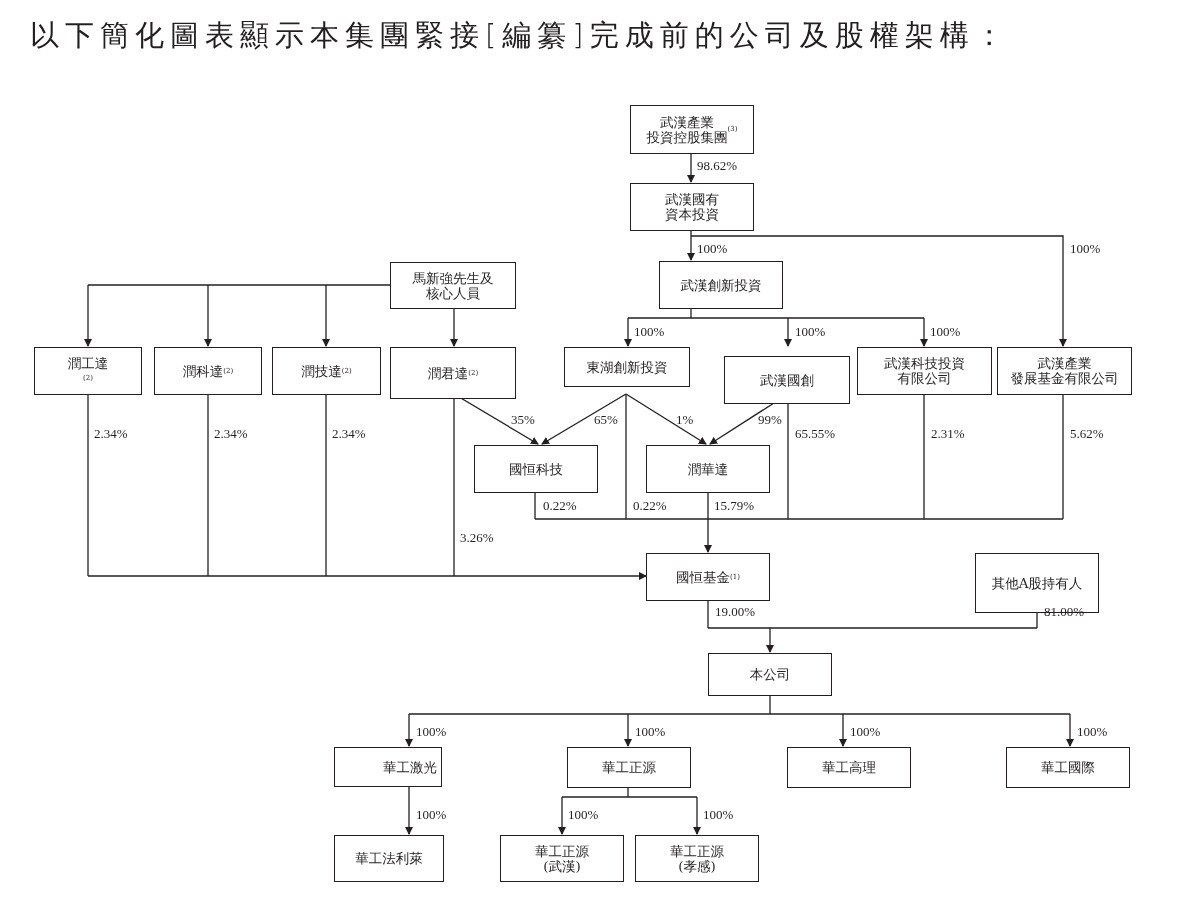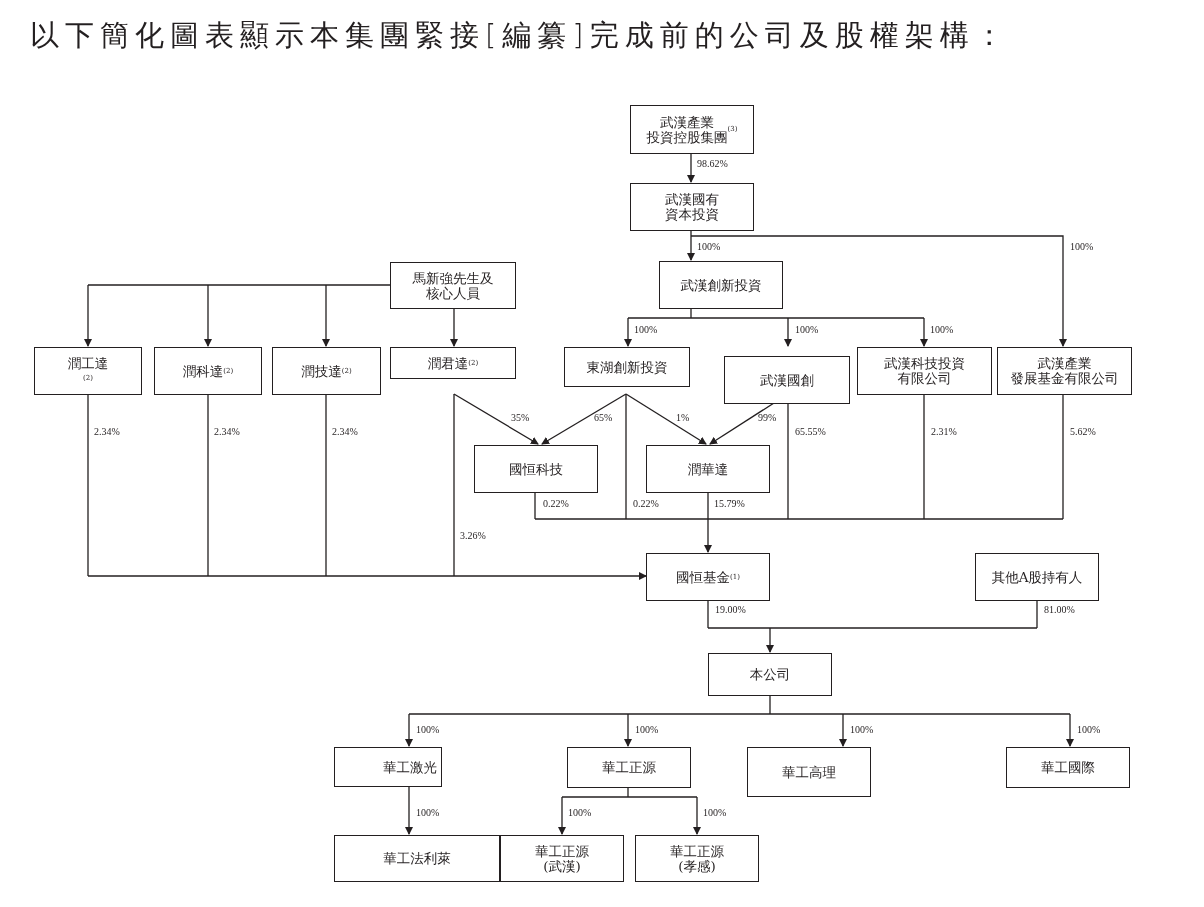--- a/index.html
+++ b/index.html
@@ -5,21 +5,21 @@
   html, body { margin: 0; padding: 0; background: #ffffff; }
   body { width: 1204px; height: 907px; position: relative; overflow: hidden;
          font-family: "DejaVu Serif", "Liberation Serif", serif; color: #231f20; }
   .title { position: absolute; left: 30px; top: 16px; font-size: 29px; letter-spacing: 6px;
            font-family: "DejaVu Sans", "Liberation Sans", sans-serif; font-weight: 300; color: #231f20; }
   svg { position: absolute; left: 0; top: 0; }
   .box { position: absolute; border: 1.5px solid #231f20; background: #fff; box-sizing: border-box;
          display: flex; align-items: center; justify-content: center; text-align: center;
          font-size: 13.5px; line-height: 15px; white-space: pre-line; }
   .box sup { font-size: 7px; vertical-align: 6px; }
-  .pct { position: absolute; font-size: 10px; font-family: "Liberation Serif", serif; }
+  .pct { position: absolute; font-size: 13px; font-family: "Liberation Serif", serif; }
 </style>
 </head>
 <body>
 
 <div class="title">以下簡化圖表顯示本集團緊接[編纂]完成前的公司及股權架構：</div>
 
 <svg width="1204" height="907">
   <defs>
     <marker id="arr" markerWidth="8" markerHeight="8" refX="7" refY="4" orient="auto" markerUnits="userSpaceOnUse">
       <path d="M0,0 L8,4 L0,8 Z" fill="#231f20"></path>
@@ -87,42 +87,42 @@
 投資控股集團</span><sup>(3)</sup></div>
 <div class="box" style="left:630px;top:183px;width:124px;height:48px;"><span>武漢國有
 資本投資</span></div>
 <div class="box" style="left:630px;top:261px;width:124px;height:48px;margin-left:29px;"><span>武漢創新投資</span></div>
 <div class="box" style="left:390px;top:262px;width:126px;height:47px;"><span>馬新強先生及
 核心人員</span></div>
 
 <div class="box" style="left:34px;top:347px;width:108px;height:48px;flex-direction:column;"><span>潤工達</span><sup>(2)</sup></div>
 <div class="box" style="left:154px;top:347px;width:108px;height:48px;"><span>潤科達</span><sup>(2)</sup></div>
 <div class="box" style="left:272px;top:347px;width:109px;height:48px;"><span>潤技達</span><sup>(2)</sup></div>
-<div class="box" style="left:390px;top:347px;width:126px;height:32px;"><span>潤君達</span><sup>(2)</sup></div>
+<div class="box" style="left:390px;top:347px;width:126px;height:52px;"><span>潤君達</span><sup>(2)</sup></div>
 <div class="box" style="left:564px;top:347px;width:126px;height:40px;"><span>東湖創新投資</span></div>
 <div class="box" style="left:724px;top:347px;width:126px;height:48px;margin-top:9px;"><span>武漢國創</span></div>
 <div class="box" style="left:857px;top:347px;width:135px;height:48px;"><span>武漢科技投資
 有限公司</span></div>
 <div class="box" style="left:997px;top:347px;width:135px;height:48px;"><span>武漢產業
 發展基金有限公司</span></div>
 
 <div class="box" style="left:474px;top:445px;width:124px;height:48px;"><span>國恒科技</span></div>
 <div class="box" style="left:646px;top:445px;width:124px;height:48px;justify-content:center;"><span>潤華達</span></div>
 
 <div class="box" style="left:646px;top:553px;width:124px;height:48px;"><span>國恒基金</span><sup>(1)</sup></div>
-<div class="box" style="left:975px;top:553px;width:124px;height:48px;"><span>其他A股持有人</span></div>
+<div class="box" style="left:975px;top:553px;width:124px;height:60px;"><span>其他A股持有人</span></div>
 
 <div class="box" style="left:708px;top:653px;width:124px;height:43px;"><span>本公司</span></div>
 
 <div class="box" style="left:334px;top:747px;width:108px;height:40px;padding-left:44px;"><span>華工激光</span></div>
 <div class="box" style="left:567px;top:747px;width:124px;height:41px;"><span>華工正源</span></div>
-<div class="box" style="left:747px;top:747px;width:124px;height:50px;"><span>華工高理</span></div>
+<div class="box" style="left:787px;top:747px;width:124px;height:41px;"><span>華工高理</span></div>
 <div class="box" style="left:1006px;top:747px;width:124px;height:41px;"><span>華工國際</span></div>
 
-<div class="box" style="left:334px;top:835px;width:166px;height:47px;text-align:right;"><span>華工法利萊</span></div>
+<div class="box" style="left:334px;top:835px;width:110px;height:47px;text-align:right;"><span>華工法利萊</span></div>
 <div class="box" style="left:500px;top:835px;width:124px;height:47px;"><span>華工正源
 (武漢)</span></div>
 <div class="box" style="left:635px;top:835px;width:124px;height:47px;"><span>華工正源
 (孝感)</span></div>
 
 <div class="pct" style="left:697px;top:158px;">98.62%</div>
 <div class="pct" style="left:697px;top:241px;">100%</div>
 <div class="pct" style="left:1070px;top:241px;">100%</div>
 <div class="pct" style="left:634px;top:324px;">100%</div>
 <div class="pct" style="left:795px;top:324px;">100%</div>

